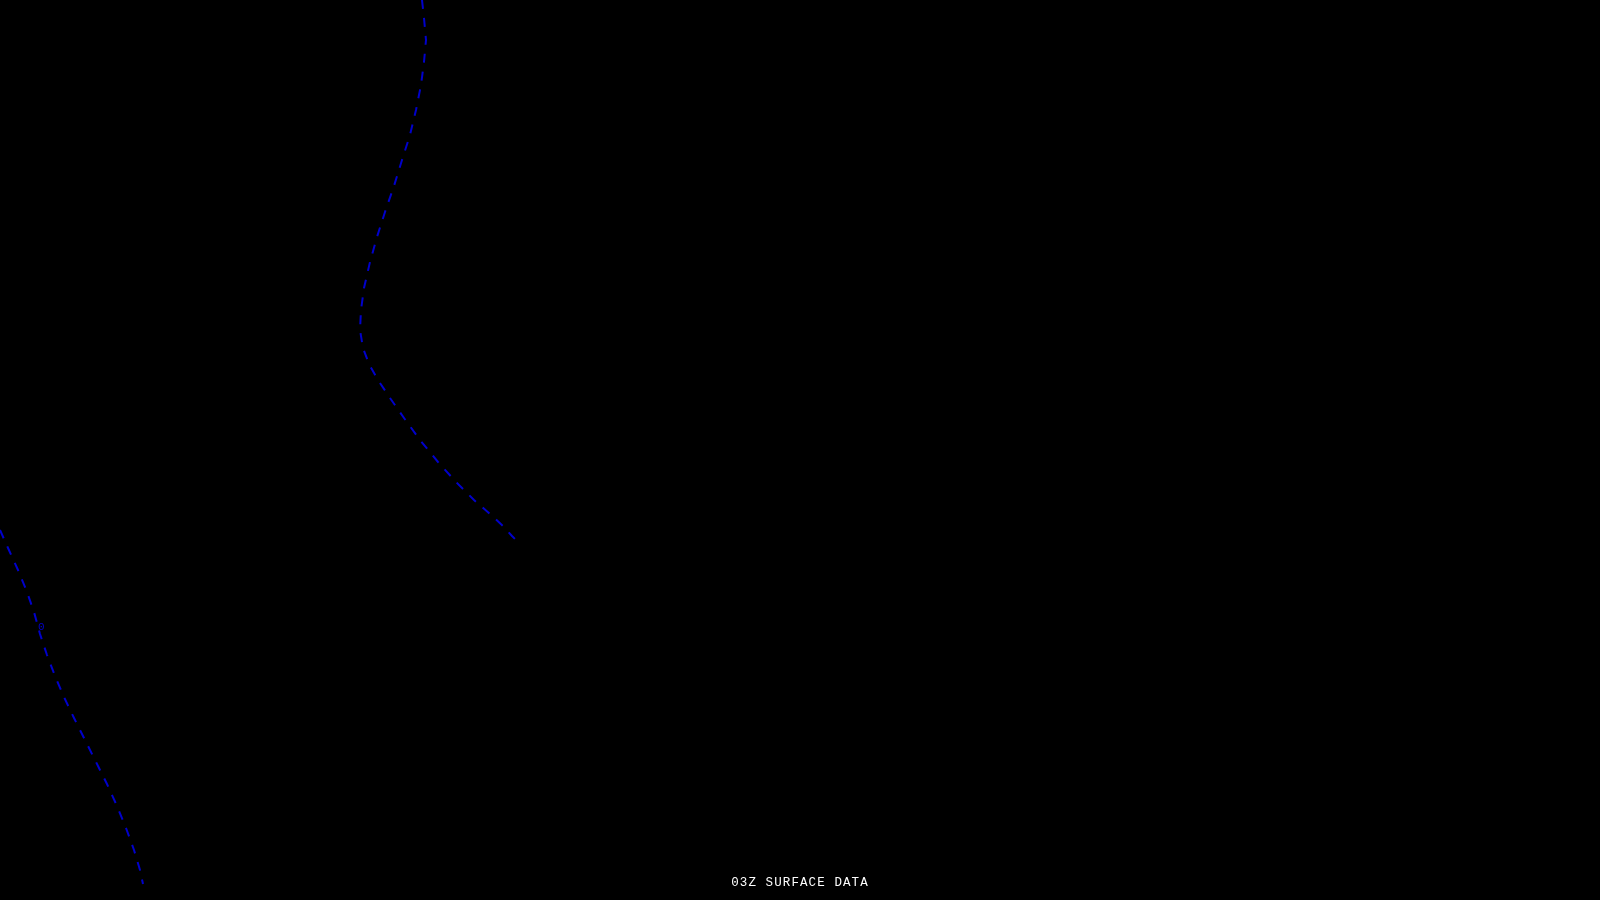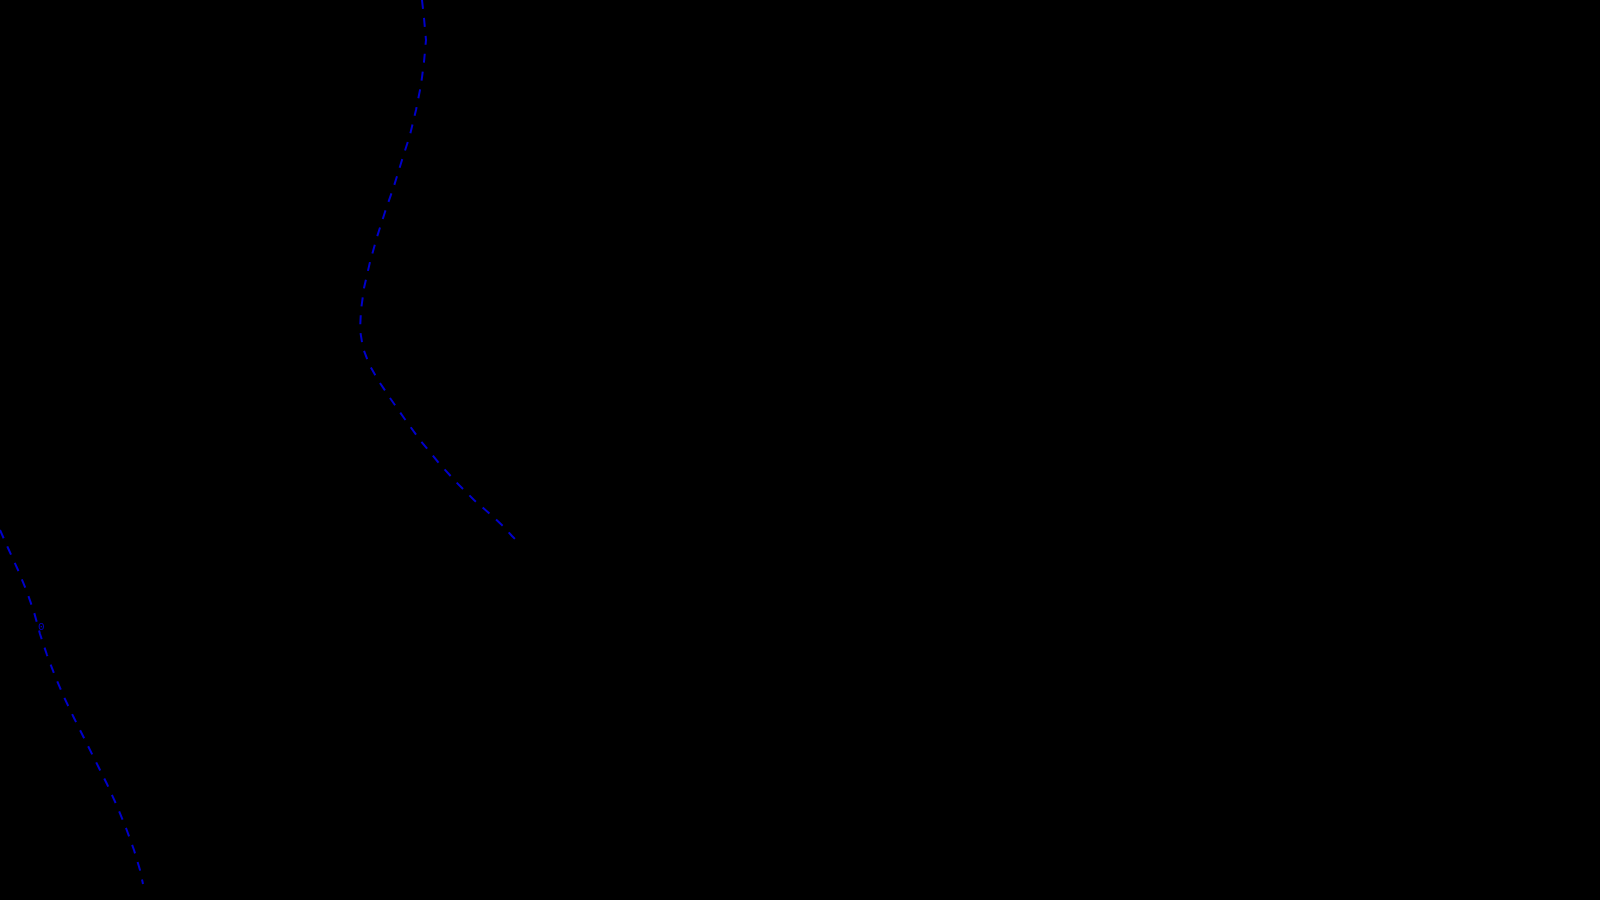--- a/index.html
+++ b/index.html
@@ -52,14 +52,15 @@
 
   <svg id="plot-svg" viewBox="0 0 1600 900" preserveAspectRatio="none">
     <g id="isotherm-lines">
         <polyline points="422,0 424,18 426,40 424,62 421,85 416,110 410,135 402,160 394,186 385,212 377,237 370,262 364,288 361,310 360,330 363,348 369,364 378,380 390,398 404,418 420,440 438,462 456,482 474,500 490,514 503,526 512,536 517,541" fill="none" stroke="#0000cc" stroke-width="2" stroke-dasharray="9 9" stroke-linecap="butt"></polyline>
         <polyline points="0,530 8,548 18,570 27,592 34,612 40,634 47,655 55,676 64,697 74,718 85,740 96,762 107,784 117,806 126,828 134,850 140,870 143,884" fill="none" stroke="#0000cc" stroke-width="2" stroke-dasharray="9 9" stroke-linecap="butt"></polyline>
       </g>
   </svg>
 
   <div class="isotherm-label" style="left: 38px; top: 622px; color: rgb(0, 0, 204);">0</div>
 
+  <div id="caption">03Z SURFACE DATA</div>
 
 </div>
 
 </body></html>

